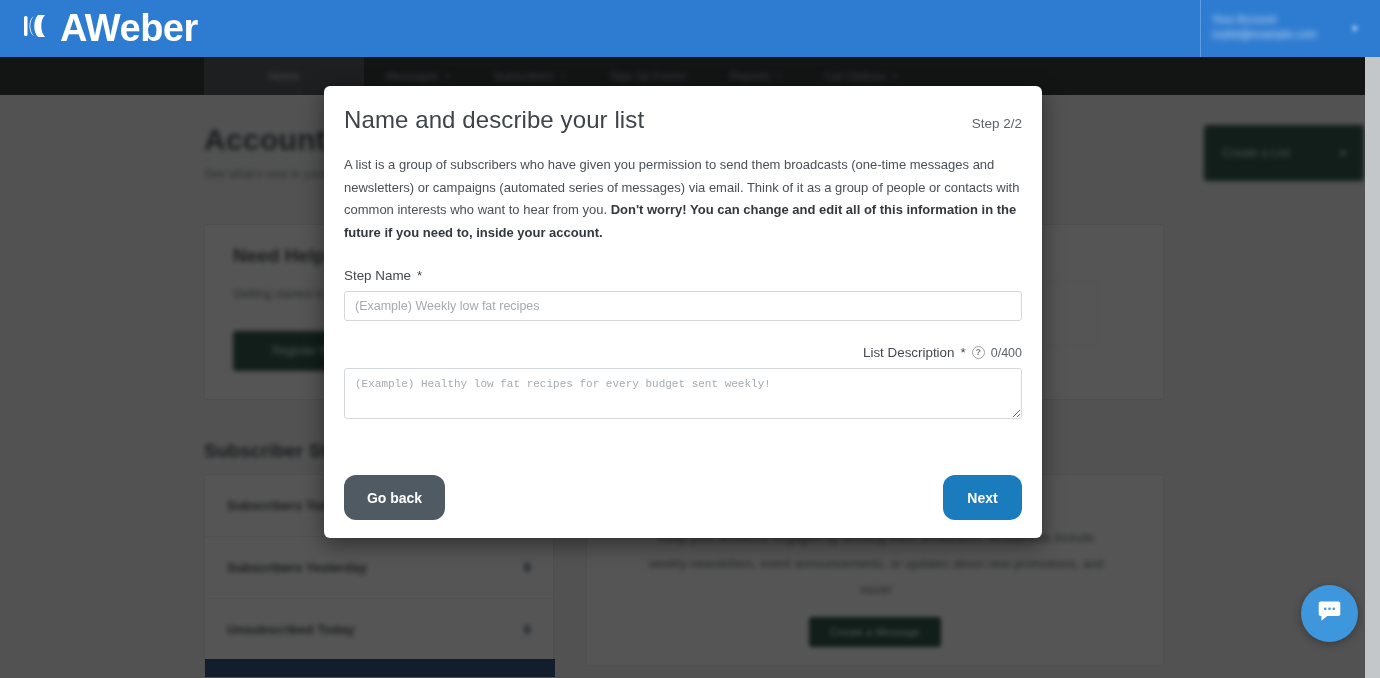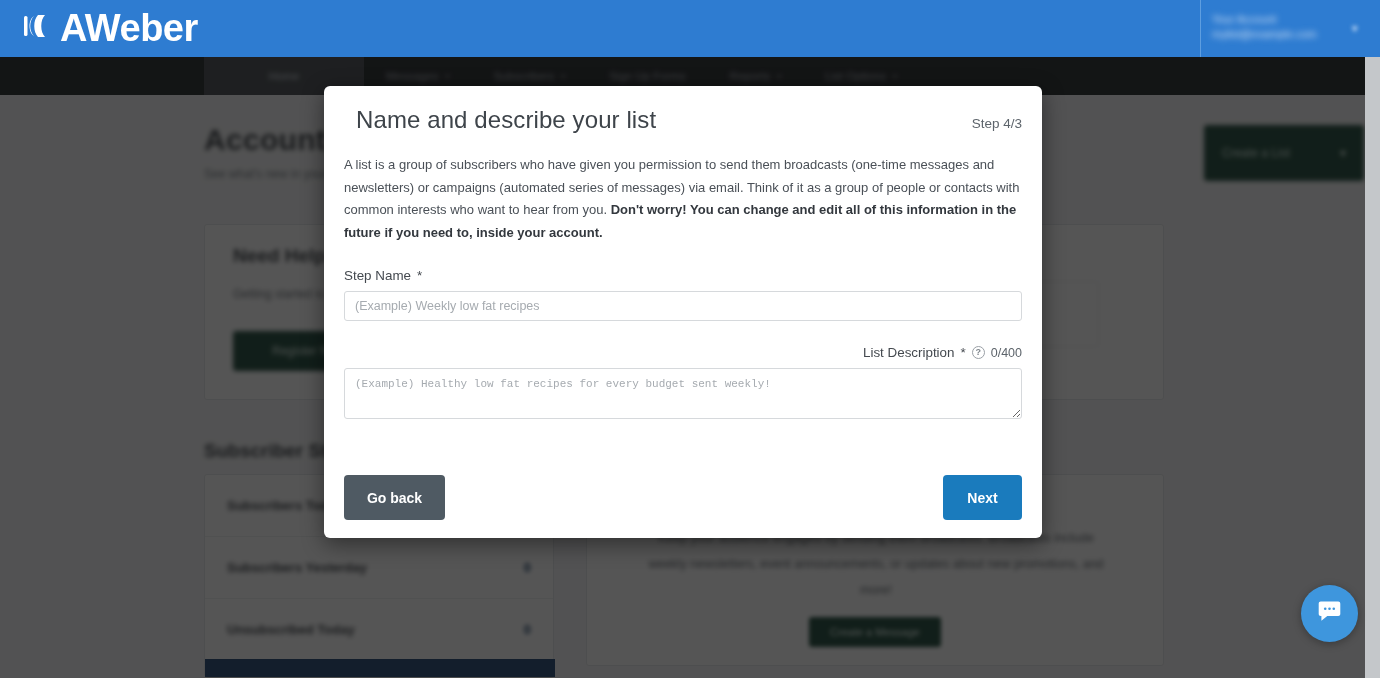--- a/index.html
+++ b/index.html
@@ -144,21 +144,21 @@
   }
 
   
   #modal {
     position: absolute; left: 324px; top: 86px; width: 718px; height: 452px;
     background: #ffffff; border-radius: 6px;
     box-shadow: 0 6px 22px rgba(0,0,0,.45);
     padding: 0 20px;
   }
   .modal-head {
-    position: relative; margin: 0 0 0 12px; padding-top: 20px;
+    position: relative; margin: 0 0 0 0; padding-top: 20px;
     display: flex; align-items: baseline; justify-content: space-between;
   }
   .modal-title {
     font-size: 24px; font-weight: 400; color: #3e444a; letter-spacing: .1px;
   }
   .modal-step { font-size: 13.5px; color: #5d646b; }
   .modal-desc {
     margin-top: 20px; font-size: 13px; line-height: 22.6px; color: #4a5057;
     width: 678px;
   }
@@ -195,21 +195,21 @@
     resize: vertical; outline: none; background: #fff;
     line-height: 16px;
   }
   .text-area::placeholder { color: #a6abb0; font-family: "Liberation Mono", monospace; }
 
   .modal-actions {
     position: absolute; left: 20px; right: 20px; bottom: 18px;
     display: flex; align-items: center; justify-content: space-between;
   }
   .btn {
-    border: none; border-radius: 4px; cursor: pointer;
+    border: none; border-radius: 12px; cursor: pointer;
     font-family: "Liberation Sans", sans-serif;
     font-size: 14px; font-weight: 700; color: #ffffff;
   }
   .btn-back { width: 101px; height: 45px; background: #4f5a63; }
   .btn-next { width: 79px; height: 45px; background: #1a7bbd; }
 
   
   #chat-fab {
     position: absolute; left: 1301px; top: 585px;
     width: 57px; height: 57px; border-radius: 50%;
@@ -311,21 +311,21 @@
 
   <div class="scrollbar-track"></div>
 </div>
 
 <div id="overlay"></div>
 
 <div id="modal">
 
   <div class="modal-head">
     <div class="modal-title">Name and describe your list</div>
-    <div class="modal-step">Step 4/3</div>
+    <div class="modal-step">Step 2/2</div>
   </div>
 
   <p class="modal-desc">
     <span>A list is a group of subscribers who have given you permission to send them broadcasts (one-time messages and newsletters) or campaigns (automated series of messages) via email. Think of it as a group of people or contacts with common interests who want to hear from you. </span><b>Don't worry! You can change and edit all of this information in the future if you need to, inside your account.</b>
   </p>
 
   <div class="field-label">
     <span>Step Name</span>
     <span class="req">*</span>
   </div>

